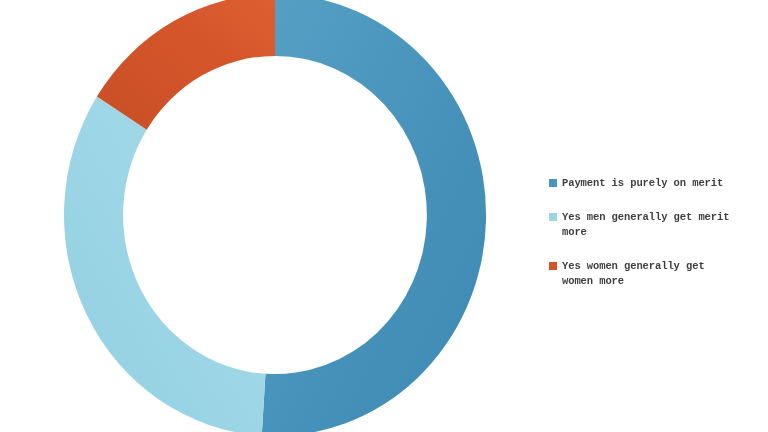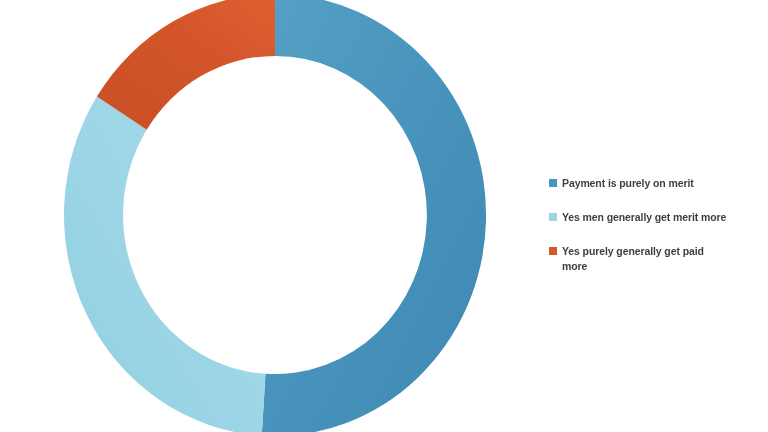--- a/index.html
+++ b/index.html
@@ -13,20 +13,21 @@
     position: relative;
     overflow: hidden;
     font-family: "Liberation Sans", sans-serif;
   }
 
   #chart-root {
     position: absolute;
     inset: 0;
     width: 768px;
     height: 432px;
+    font-family: Liberation Mono, monospace;
   }
 
   
   .donut-wrap {
     position: absolute;
     left: 0;
     top: 0;
     width: 560px;
     height: 432px;
   }
@@ -116,18 +117,18 @@
       <span class="legend-label">Payment is purely on merit</span>
     </div>
 
     <div class="legend-item">
       <span class="legend-swatch" style="background:#9bd6e6"></span>
       <span class="legend-label">Yes men generally get merit more</span>
     </div>
 
     <div class="legend-item wrap">
       <span class="legend-swatch" style="background:#d4552a"></span>
-      <span class="legend-label">Yes purely generally get paid more</span>
+      <span class="legend-label">Yes women generally get women more</span>
     </div>
 
   </div>
 
 </div>
 
 </body></html>

